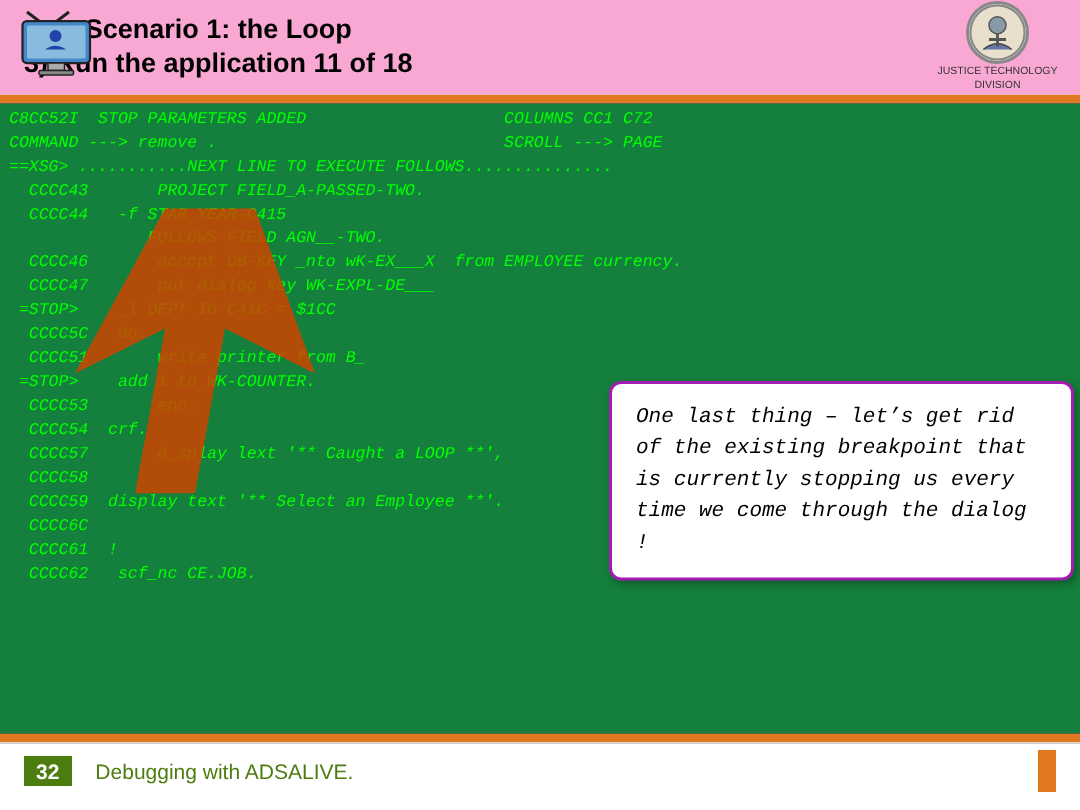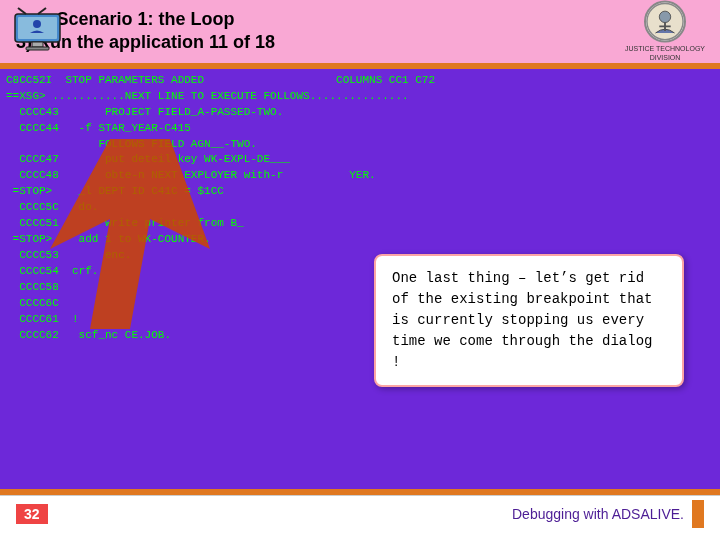--- a/index.html
+++ b/index.html
@@ -84,43 +84,44 @@
       display: flex;
       flex-direction: column;
       background: #000;
       flex: 1;
       position: relative;
       height: 420px;
       overflow: hidden;
     }
 
     .code-area {
-      background: #6d28d9;
+      background: #15803d;
       color: #00ff00;
       font-family: 'Courier New', Courier, monospace;
       font-size: 11px;
       padding: 4px 6px;
       line-height: 1.45;
       flex: 1;
       position: relative;
       overflow: hidden;
       height: 100%;
+      font-style: italic;
     }
 
     .code-line {
       white-space: pre;
       display: block;
     }
 
     .tooltip-bubble {
       position: absolute;
-      right: 36px;
+      right: 4px;
       top: 185px;
       background: #fff;
-      border: 2px solid #fca5a5;
+      border: 2px solid #a21caf;
       border-radius: 8px;
       padding: 12px 16px;
       max-width: 310px;
       font-size: 14px;
       color: #000;
       line-height: 1.5;
       z-index: 10;
       box-shadow: 2px 2px 6px rgba(0,0,0,0.3);
     }
 
@@ -137,35 +138,35 @@
     .footer {
       display: flex;
       align-items: center;
       background: #fff;
       border-top: 1px solid #ccc;
       padding: 4px 16px;
       height: 38px;
     }
 
     .slide-number {
-      background: #ef4444;
+      background: #4d7c0f;
       color: #fff;
       font-size: 14px;
       font-weight: bold;
       padding: 2px 8px;
       margin-right: 16px;
       min-width: 30px;
       text-align: left;
     }
 
     .footer-text {
       font-size: 14px;
-      color: #4c1d95;
+      color: #4d7c0f;
       flex: 1;
-      text-align: right;
+      text-align: left;
     }
 
     .footer-bar-right {
       width: 12px;
       background: #e07820;
       height: 28px;
       margin-left: 8px;
     }
 
     
@@ -218,33 +219,36 @@
     <div class="justice-text">JUSTICE TECHNOLOGY DIVISION</div>
   </div>
 </div>
 
 <div class="orange-bar"></div>
 
 <div class="main-content">
   <div class="code-area">
 
     <span class="code-line">C8CC52I  STOP PARAMETERS ADDED                    COLUMNS CC1 C72</span>
+    <span class="code-line">COMMAND ---&gt; remove .                             SCROLL ---&gt; PAGE</span>
     <span class="code-line">==XSG&gt; ...........NEXT LINE TO EXECUTE FOLLOWS...............</span>
     <span class="code-line">  CCCC43       PROJECT FIELD_A-PASSED-TWO.</span>
     <span class="code-line">  CCCC44   -f STAR_YEAR-C415</span>
     <span class="code-line">              FOLLOWS FIELD AGN__-TWO.</span>
-    <span class="code-line">  CCCC47       put deteil key WK-EXPL-DE___</span>
-    <span class="code-line">  CCCC48       obte-n NEXT EXPLOYER with-r          YER.</span>
+    <span class="code-line">  CCCC46       acccpt DB-KEY _nto wK-EX___X  from EMPLOYEE currency.</span>
+    <span class="code-line">  CCCC47       put dialog key WK-EXPL-DE___</span>
     <span class="code-line"> =STOP&gt;    _l DEPT ID C41C = $1CC</span>
     <span class="code-line">  CCCC5C   do.</span>
     <span class="code-line">  CCCC51       write printer from B_</span>
     <span class="code-line"> =STOP&gt;    add 1 to WK-COUNTER.</span>
     <span class="code-line">  CCCC53       enc.</span>
     <span class="code-line">  CCCC54  crf.</span>
+    <span class="code-line">  CCCC57       d_splay lext '** Caught a LOOP **',</span>
     <span class="code-line">  CCCC58</span>
+    <span class="code-line">  CCCC59  display text '** Select an Employee **'.</span>
     <span class="code-line">  CCCC6C</span>
     <span class="code-line">  CCCC61  !</span>
     <span class="code-line">  CCCC62   scf_nc CE.JOB.</span>
 
     <div class="arrow-overlay">
       <svg width="200" height="200" viewBox="0 0 200 200" xmlns="http://www.w3.org/2000/svg">
 
         <polygon points="60,10 120,10 160,120 100,90 80,200 40,200 60,90 0,120" fill="#cc4400" opacity="0.85"></polygon>
       </svg>
     </div>

